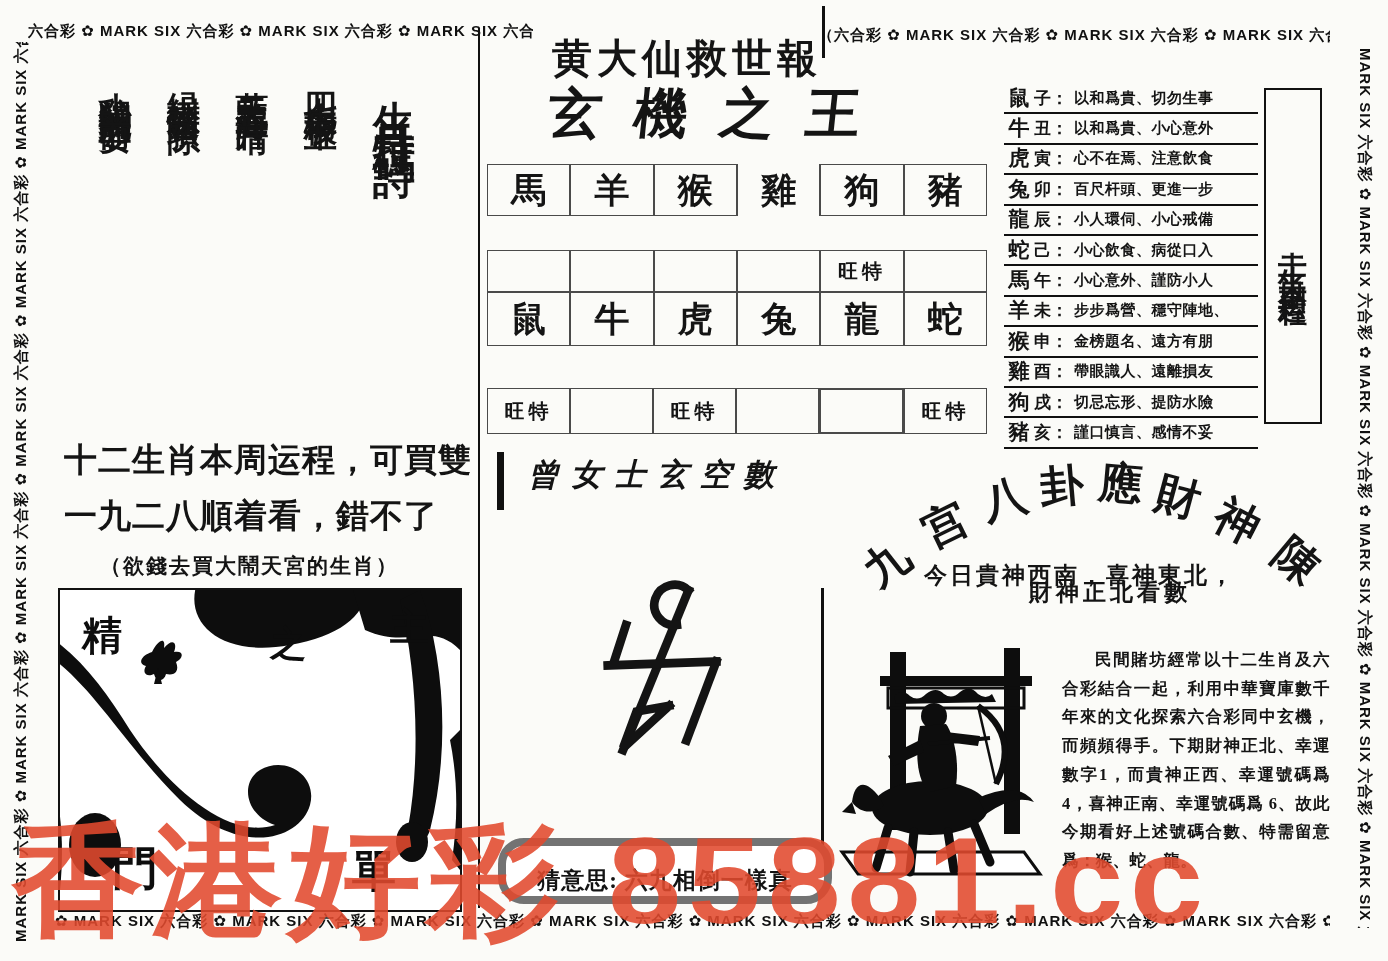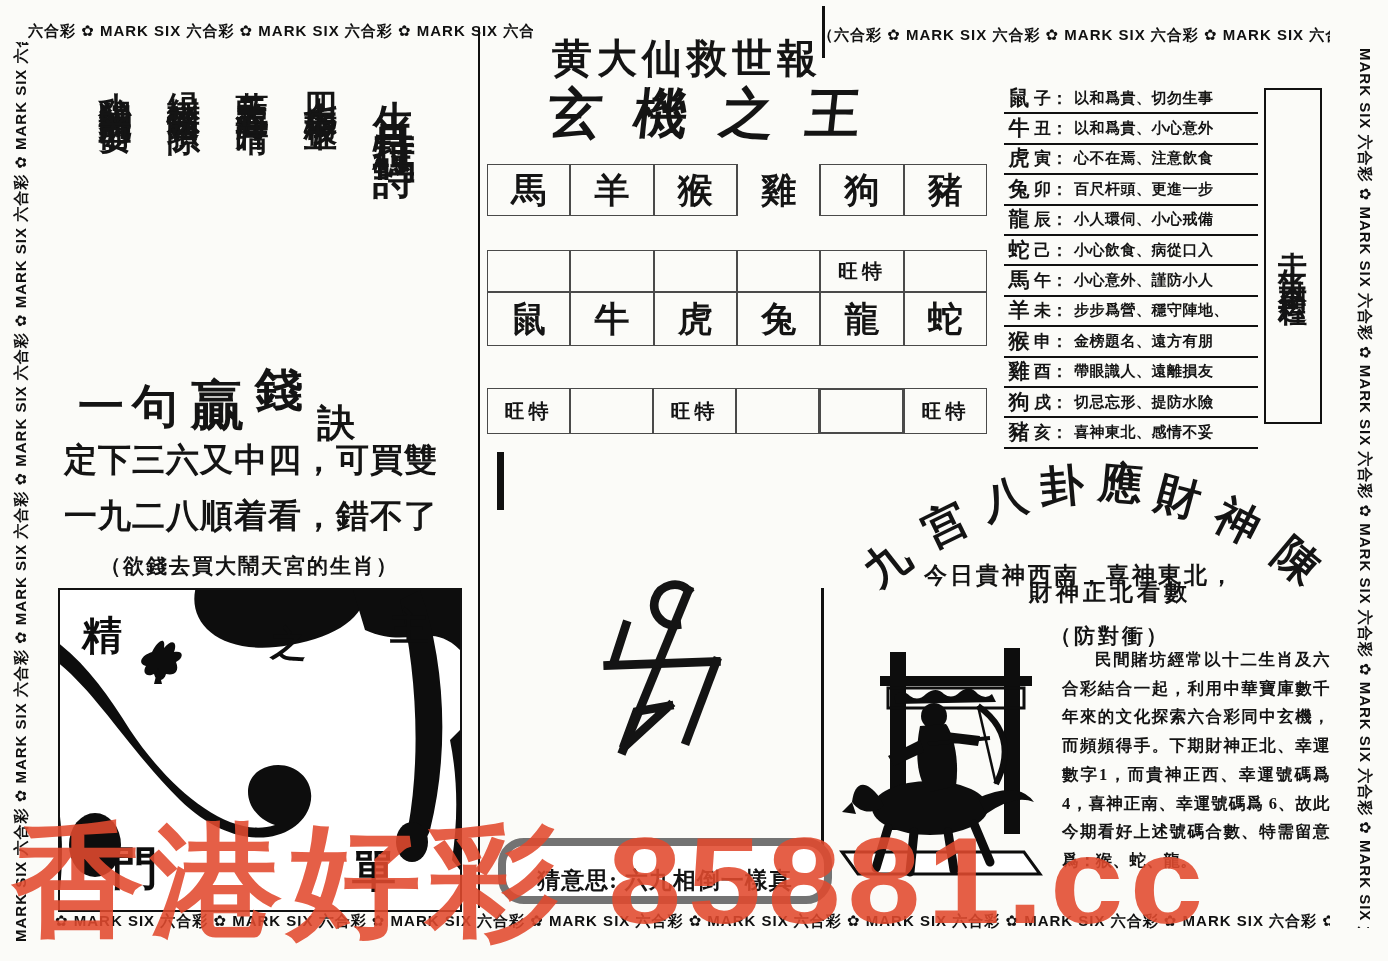--- a/index.html
+++ b/index.html
@@ -100,27 +100,21 @@
   <div class="main-title">黄大仙救世報</div>
 
   <div class="poem">
     <span class="ptitle">生肖特碼詩</span>
     <span class="pline">四七大樹枝十五</span>
     <span class="pline">藍天碧海二片晴</span>
     <span class="pline">緑樹生長石頭隙</span>
     <span class="pline">小鷄蹦跳門前耍</span>
   </div>
 
-  <div class="wt-head">
-    <span class="wt-c0">一句</span>
-    <span class="wt-c1">贏</span>
-    <span class="wt-c2">錢</span>
-    <span class="wt-c3">訣</span>
-  </div>
-  <div class="wt-line" style="top:438px;">定下三六又中四，可買雙</div>
+  <div class="wt-line" style="top:438px;">十二生肖本周运程，可買雙</div>
   <div class="wt-line" style="top:494px;">一九二八順着看，錯不了</div>
   <div class="wt-note">（欲錢去買大鬧天宮的生肖）</div>
 
   <div class="art-box">
     <svg width="400" height="320" viewBox="0 0 400 320">
       <path d="M150,-30 C110,20 150,70 230,55 C300,42 320,10 300,-40 Z" fill="#0d0d0d"></path>
       <path d="M305,40 C350,60 370,30 400,60 L400,-10 L290,-10 Z" fill="#0d0d0d"></path>
       <path d="M-20,60 C30,90 60,150 120,210 C180,268 240,250 250,215 C258,185 225,165 200,180 C180,192 185,225 215,235 C170,250 110,200 70,140 C45,100 20,65 -20,40 Z" fill="#0d0d0d"></path>
       <path d="M360,0 C385,70 390,160 370,240 C365,258 345,258 348,238 C362,160 355,75 340,10 Z" fill="#0d0d0d"></path>
       <ellipse cx="352" cy="252" rx="16" ry="20" fill="#0d0d0d"></ellipse>
@@ -201,20 +195,21 @@
         <span class="wangte">旺特</span>
       </div>
     <div class="tcell"></div>
     <div class="tcell" style="border-width:2px;"></div>
     <div class="tcell">
         <span class="wangte">旺特</span>
       </div>
   </div>
 
   <div class="xk-bar"></div>
+  <div class="xk-text">曾女士玄空數</div>
 
   <svg style="position:absolute;left:575px;top:578px;" width="250" height="245" viewBox="0 0 260 245">
     <g stroke="#141414" stroke-width="9" fill="none" stroke-linecap="square">
       <path d="M118,8 L50,174"></path>
       <path d="M106,44 a21,21 0 1 1 12,-36"></path>
       <path d="M53,44 L40,84"></path>
       <path d="M34,86 L147,82"></path>
       <path d="M147,82 L116,164"></path>
       <path d="M98,128 L64,134 L50,172 L98,128"></path>
     </g>
@@ -276,41 +271,40 @@
         <span class="ftext">帶眼識人、遠離損友</span>
       </div>
     <div class="frow">
         <span class="ficon">狗</span>
         <span class="fbranch">戌：</span>
         <span class="ftext">切忌忘形、提防水險</span>
       </div>
     <div class="frow">
         <span class="ficon">豬</span>
         <span class="fbranch">亥：</span>
-        <span class="ftext">喜神東北、感情不妥</span>
+        <span class="ftext">謹口慎言、感情不妥</span>
       </div>
   </div>
 
   <div class="weekly-box">
     <span class="wtext">十二生肖本周运程</span>
   </div>
 
   <div class="arc">
     <span class="a0">九</span>
     <span class="a1">宫</span>
     <span class="a2">八</span>
     <span class="a3">卦</span>
     <span class="a4">應</span>
     <span class="a5">財</span>
     <span class="a6">神</span>
     <span class="a7">陳</span>
   </div>
   <div class="bg-line" style="left:890px;top:560px;width:380px;font-size:23px;letter-spacing:3px;">今日貴神西南，喜神東北，</div>
   <div class="bg-line" style="left:920px;top:577px;width:380px;font-size:23px;letter-spacing:4px;">財神正北看數</div>
-  <div class="bg-line" style="left:920px;top:622px;width:380px;font-size:21px;letter-spacing:3px;">（防對衝）</div>
 
   <svg style="position:absolute;left:828px;top:636px;" width="232" height="252" viewBox="0 0 232 252">
     <g fill="#0d0d0d">
       <rect x="62" y="16" width="16" height="178"></rect>
       <rect x="176" y="12" width="16" height="186"></rect>
       <rect x="52" y="40" width="152" height="10"></rect>
       <rect x="60" y="52" width="136" height="20" fill="none" stroke="#0d0d0d" stroke-width="3"></rect>
       <path d="M66,60 q8,-8 16,0 q8,6 16,-2 q10,-8 18,0 q8,6 16,-2 q10,-8 18,2 q8,6 14,0 l4,8 l-100,2 Z"></path>
       <polygon points="14,216 196,216 212,238 30,238" fill="#ffffff" stroke="#0d0d0d" stroke-width="3"></polygon>
       <ellipse cx="102" cy="172" rx="58" ry="27"></ellipse>

